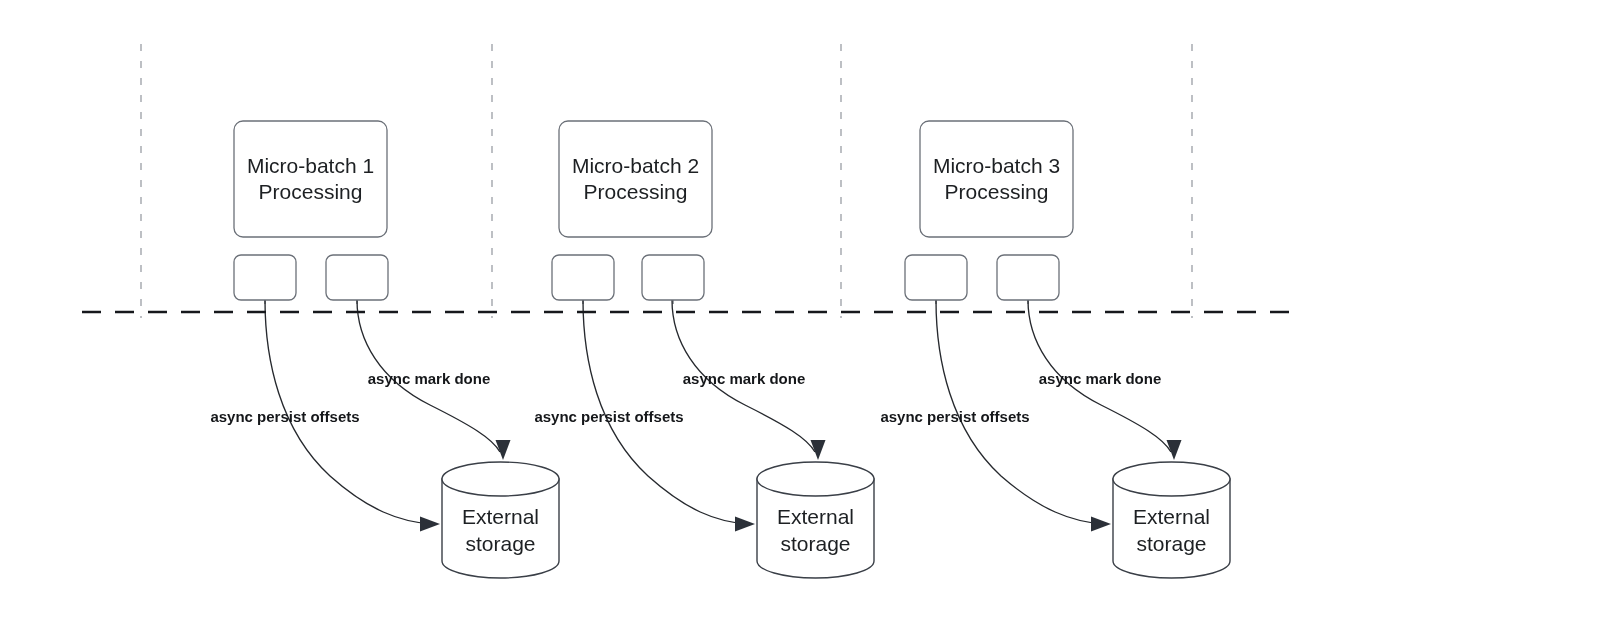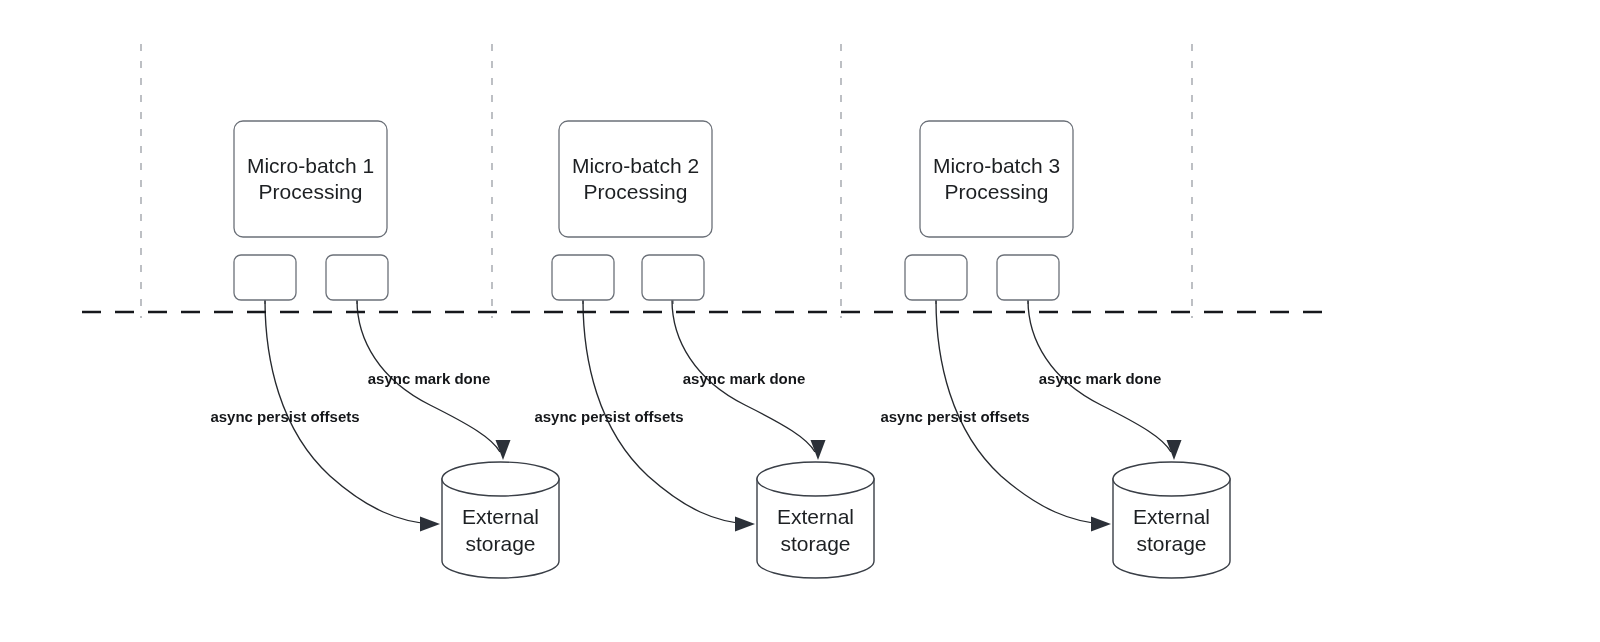--- a/index.html
+++ b/index.html
@@ -11,21 +11,20 @@
   body {
     font-family: "Liberation Sans", sans-serif;
     -webkit-font-smoothing: antialiased;
   }
   #diagram-root {
     position: relative;
     width: 1289px;
     height: 642px;
     background: #ffffff;
     overflow: hidden;
-    padding-left: 44px;
   }
   svg#diagram-svg {
     position: absolute;
     top: 0;
     left: 0;
     width: 1600px;
     height: 642px;
     display: block;
   }
   .shape-stroke {

